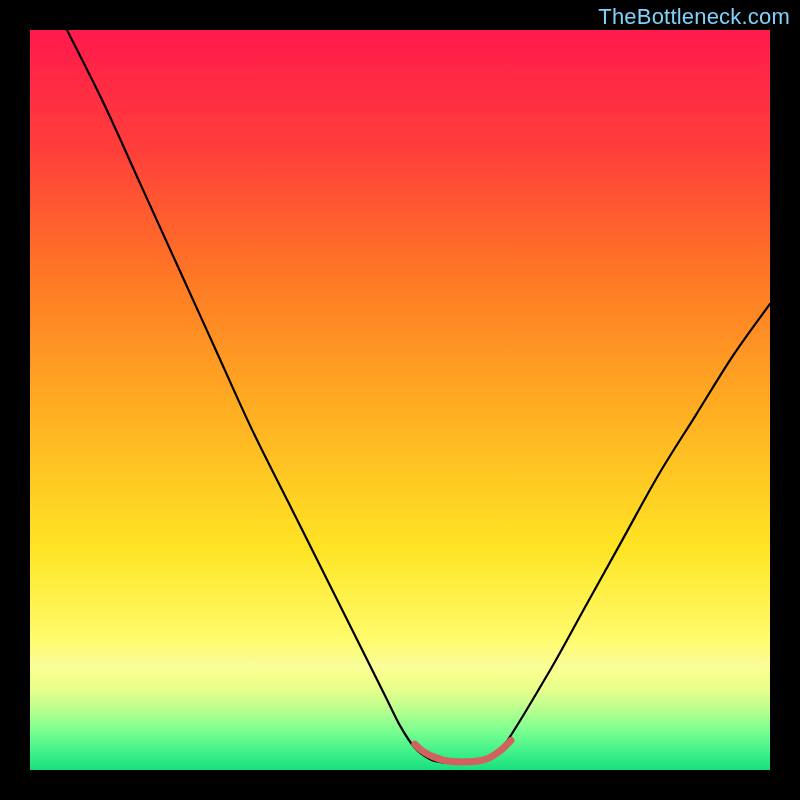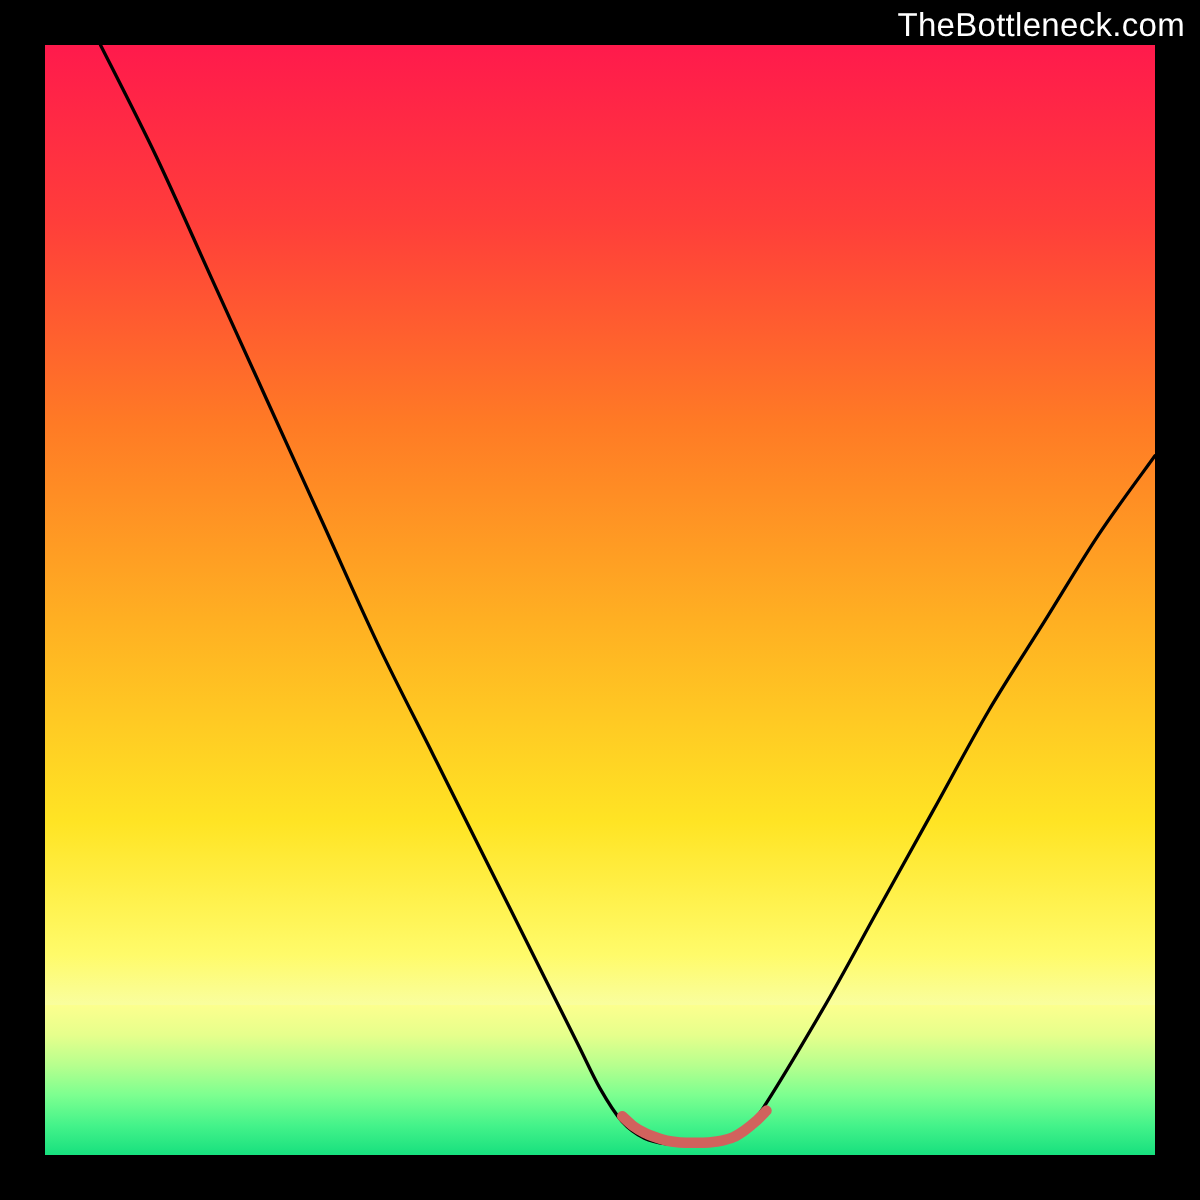--- a/index.html
+++ b/index.html
@@ -22,21 +22,21 @@
     left: 30px;
     top: 30px;
     width: 740px;
     height: 740px;
     overflow: hidden;
   }
   .watermark {
     position: absolute;
     top: 4px;
     right: 10px;
-    color: #ffffff;
+    color: #7dd3fc;
     font-size: 22px;
     font-weight: 500;
     letter-spacing: 0.2px;
     z-index: 50;
   }
 </style>
 </head>
 <body>
 
 <div class="frame">

